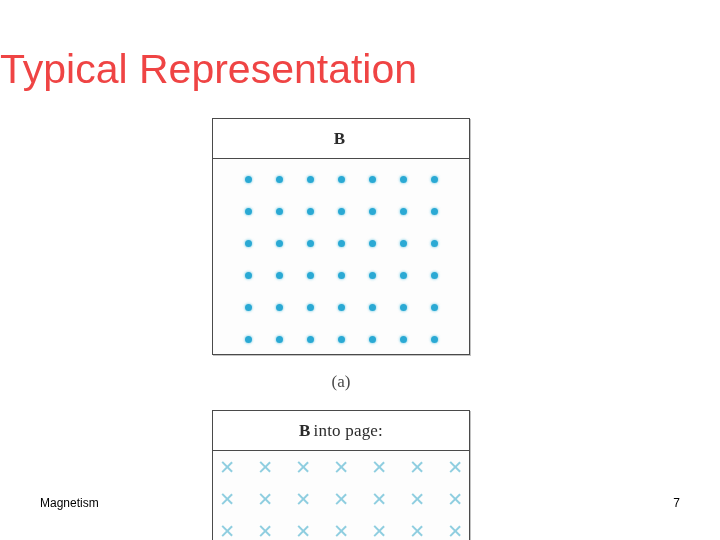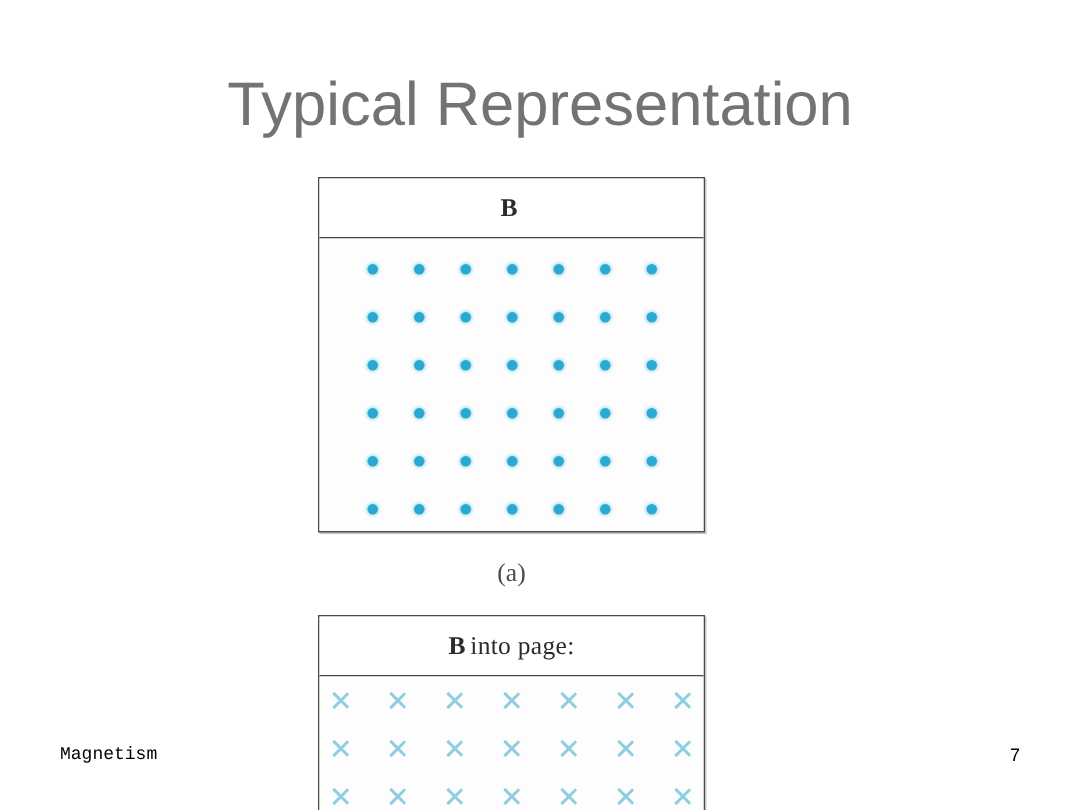--- a/index.html
+++ b/index.html
@@ -23,25 +23,25 @@
     background: #ffffff;
     overflow: hidden;
   }
 
   
   #slide-title {
     position: absolute;
     left: 0;
     top: 46px;
     width: 720px;
-    text-align: center;
+    text-align: left;
     font-family: "Liberation Sans", sans-serif;
     font-size: 41px;
     font-weight: 400;
-    color: #737373;
+    color: #ef4444;
     letter-spacing: 0px;
     line-height: 46px;
     white-space: nowrap;
   }
 
   
   #figure {
     position: absolute;
     left: 212px;
     top: 118px;
@@ -135,21 +135,21 @@
     color: #4a4a4a;
     margin-top: 17px;
     margin-bottom: 18px;
   }
 
   
   #footer-left {
     position: absolute;
     left: 40px;
     top: 496px;
-    font-family: Liberation Mono, monospace;
+    font-family: Liberation Sans, sans-serif;
     font-size: 12px;
     color: #000000;
     white-space: nowrap;
   }
   #footer-page {
     position: absolute;
     right: 40px;
     top: 496px;
     font-family: "Liberation Sans", sans-serif;
     font-size: 12px;

